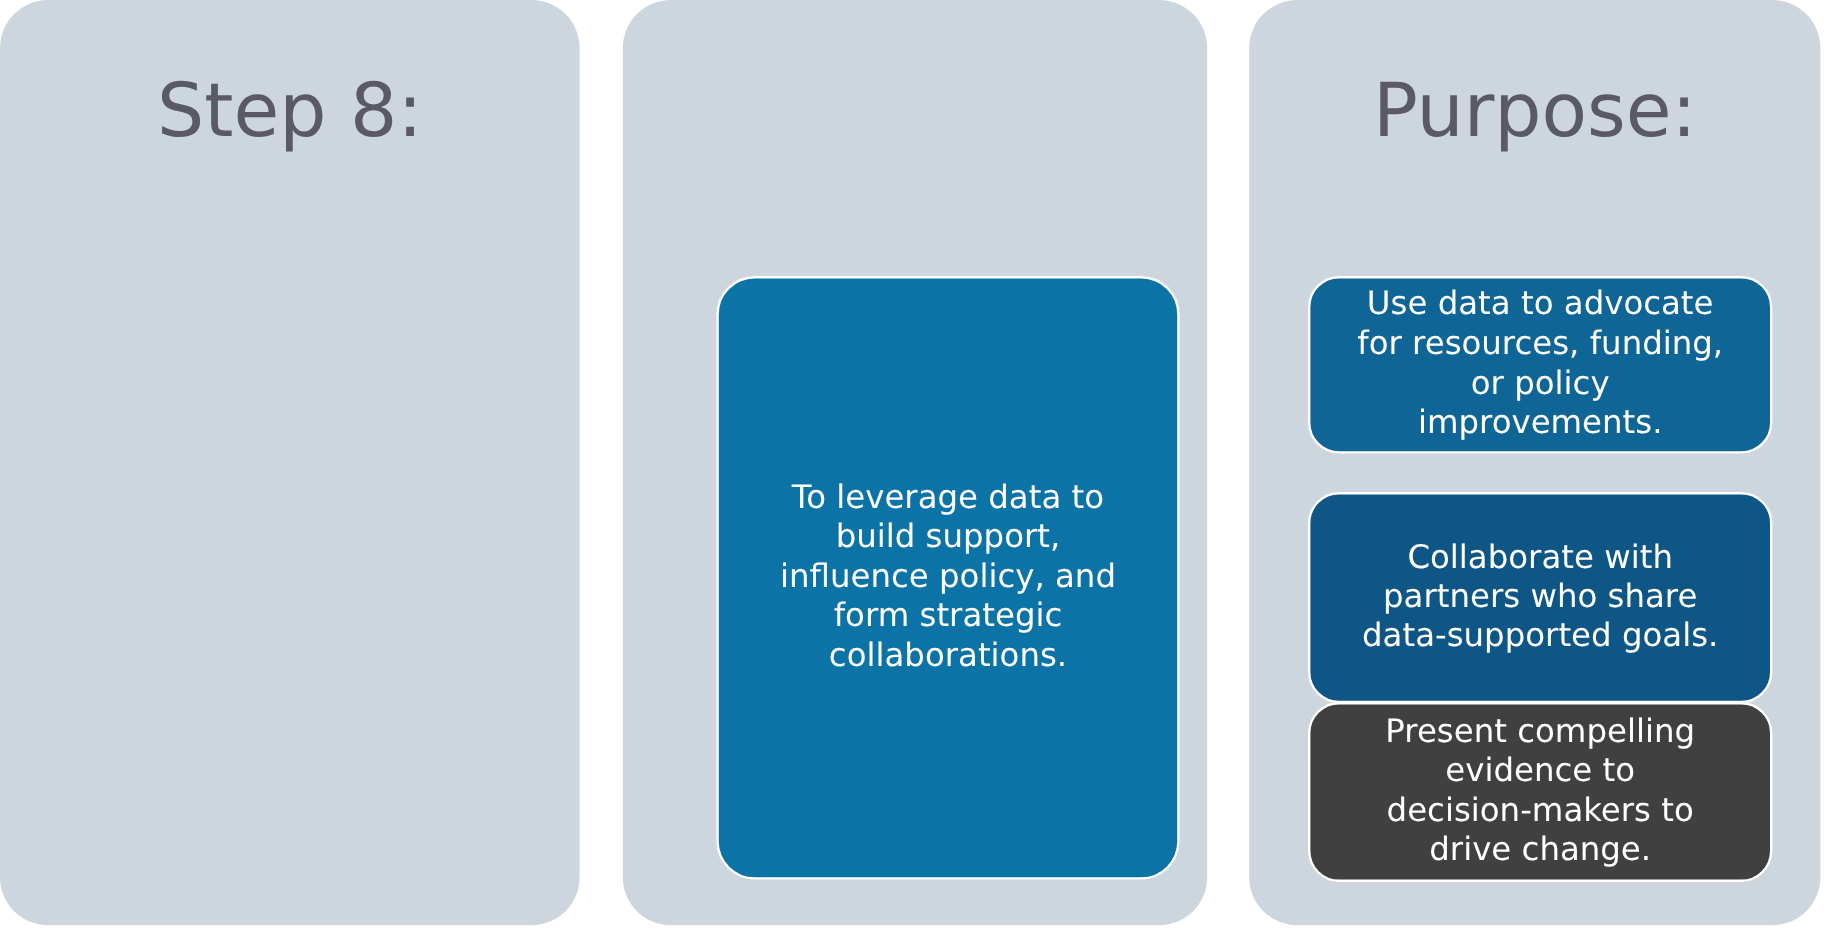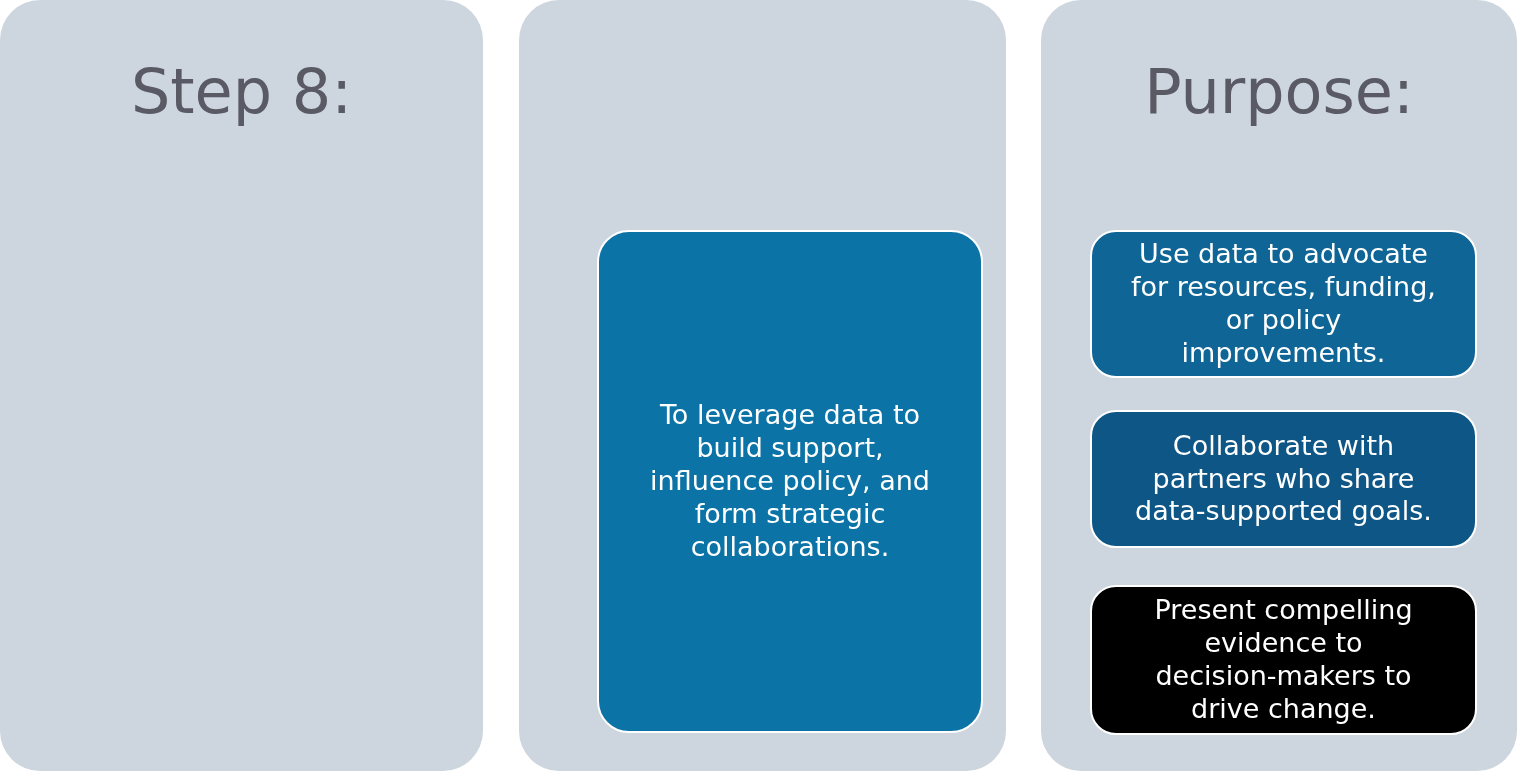--- a/index.html
+++ b/index.html
@@ -59,22 +59,22 @@
     top: 230px;
     width: 386px;
     height: 503px;
     border-radius: 32px;
     background: #0b73a6;
     margin-left: 27px;
   }
 
   .card--action { left: 49px; width: 387px; border-radius: 26px; }
   .card--action-1 { top: 230px; height: 148px; background: #0f6595; }
-  .card--action-2 { top: 410px; height: 138px; background: #0e5685; }
-  .card--action-3 { top: 585px; height: 150px; background: #000000; }
+  .card--action-2 { top: 410px; height: 176px; background: #0e5685; }
+  .card--action-3 { top: 585px; height: 150px; background: #404040; }
 </style>
 </head>
 <body>
 
 <div class="canvas">
 
   <div class="column column--step">
     <div class="column-title">Step 8:</div>
   </div>
 

